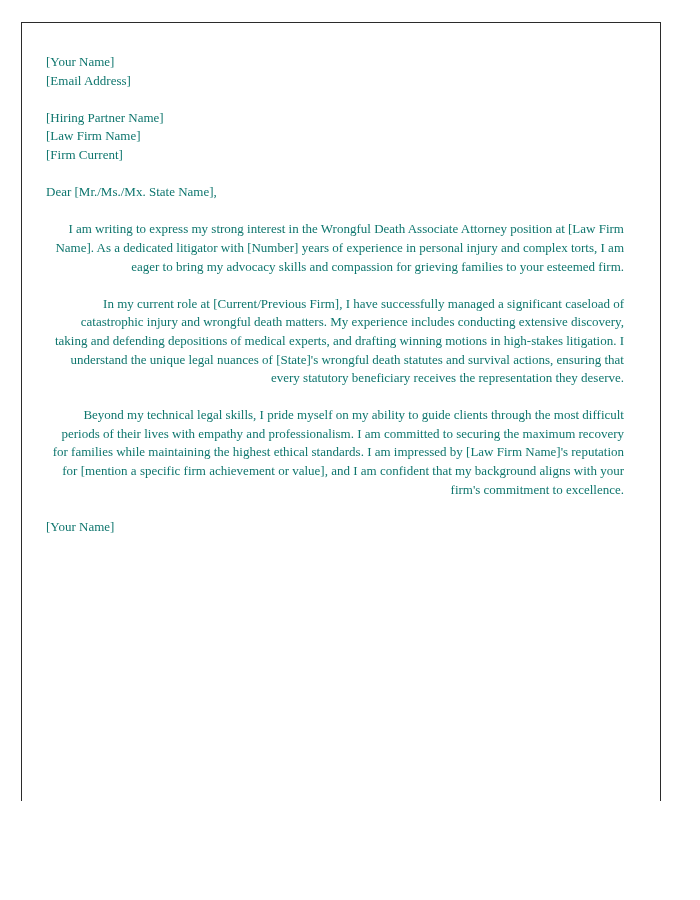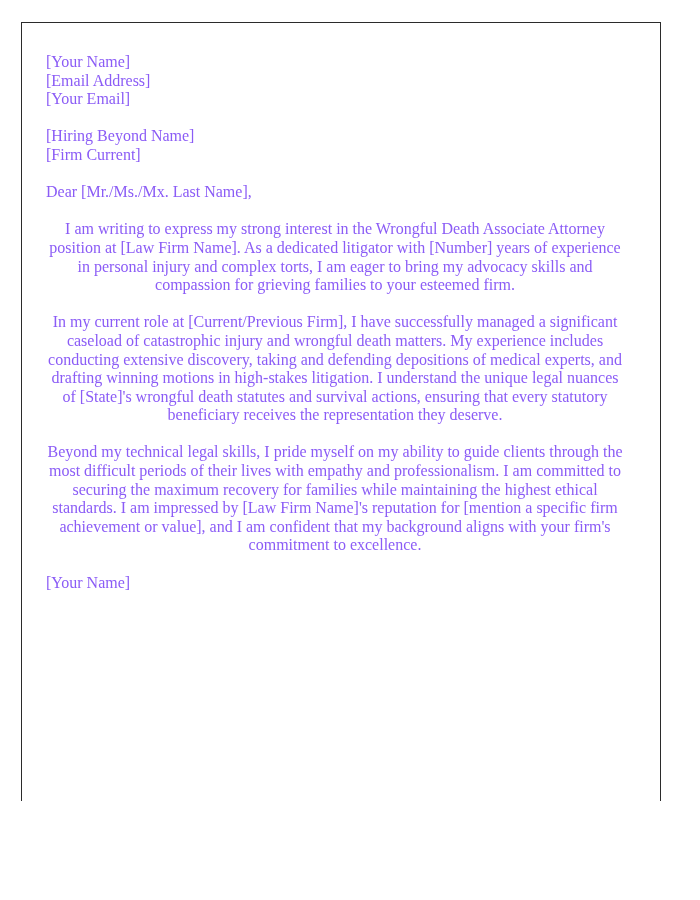--- a/index.html
+++ b/index.html
@@ -27,22 +27,22 @@
     border-right: 1.5px solid #2b2b2b;
     border-bottom: none;
     background: #ffffff;
   }
 
   #letter {
     position: absolute;
     left: 24px;
     top: 30px;
     width: 578px;
-    color: #8b5cf6;
-    font-size: 16px;
+    color: #0f766e;
+    font-size: 13px;
     line-height: 18.6px;
   }
 
   .sender-block,
   .recipient-block,
   .date-block,
   .subject-line,
   .salutation,
   .para,
   .closing,
@@ -61,43 +61,43 @@
     margin-top: 18.6px;
   }
 
   .sender-block .line,
   .recipient-block .line {
     display: block;
     white-space: nowrap;
   }
 
   .para {
-    text-align: center;
+    text-align: right;
   }
 </style>
 </head>
 <body>
 
 <div id="page">
   <div id="letter">
 
     <div class="sender-block">
       <span class="line">[Your Name]</span>
       <span class="line">[Email Address]</span>
-      <span class="line">[Your Email]</span>
     </div>
 
 
     <div class="recipient-block">
-      <span class="line">[Hiring Beyond Name]</span>
+      <span class="line">[Hiring Partner Name]</span>
+      <span class="line">[Law Firm Name]</span>
       <span class="line">[Firm Current]</span>
     </div>
 
 
-    <div class="salutation">Dear [Mr./Ms./Mx. Last Name],</div>
+    <div class="salutation">Dear [Mr./Ms./Mx. State Name],</div>
 
     <p class="para">I am writing to express my strong interest in the Wrongful Death Associate Attorney position at [Law Firm Name]. As a dedicated litigator with [Number] years of experience in personal injury and complex torts, I am eager to bring my advocacy skills and compassion for grieving families to your esteemed firm.</p>
     <p class="para">In my current role at [Current/Previous Firm], I have successfully managed a significant caseload of catastrophic injury and wrongful death matters. My experience includes conducting extensive discovery, taking and defending depositions of medical experts, and drafting winning motions in high-stakes litigation. I understand the unique legal nuances of [State]'s wrongful death statutes and survival actions, ensuring that every statutory beneficiary receives the representation they deserve.</p>
     <p class="para">Beyond my technical legal skills, I pride myself on my ability to guide clients through the most difficult periods of their lives with empathy and professionalism. I am committed to securing the maximum recovery for families while maintaining the highest ethical standards. I am impressed by [Law Firm Name]'s reputation for [mention a specific firm achievement or value], and I am confident that my background aligns with your firm's commitment to excellence.</p>
 
 
     <div class="signature">[Your Name]</div>
 
   </div>
 </div>

